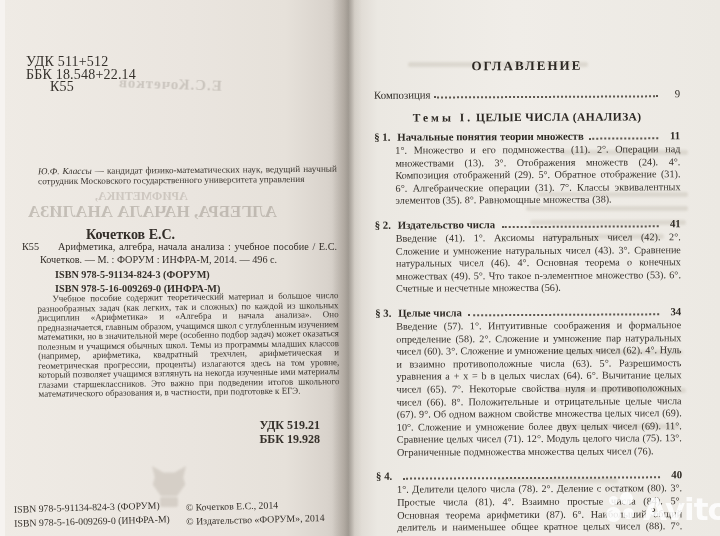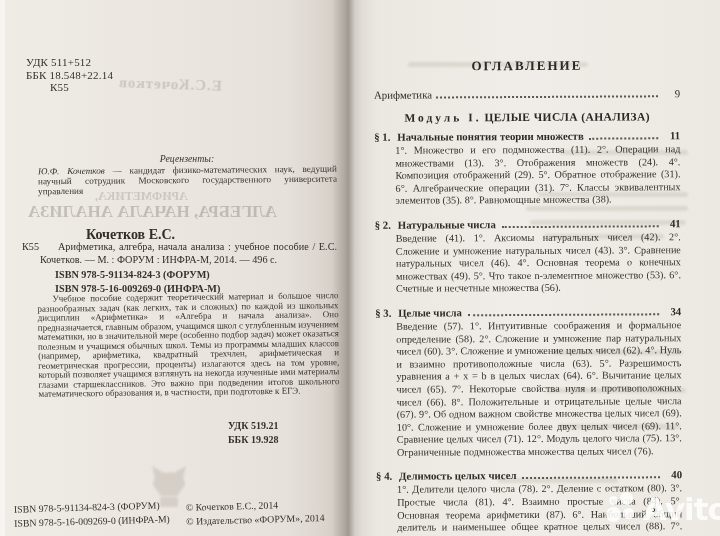--- a/index.html
+++ b/index.html
@@ -18,35 +18,35 @@
   .page-right{
     position:absolute;left:348px;top:0;width:372px;height:536px;
     background:linear-gradient(90deg,#c9c3bc 0%,#ddd8d1 2%,#ebe8e2 8%,#f0ede8 45%,#ece9e3 100%);
   }
   .photo-edge{position:absolute;left:0;top:0;width:5px;height:536px;background:#f7f5f2;opacity:.8;}
   .gutter{
     position:absolute;left:332px;top:0;width:30px;height:536px;
     background:linear-gradient(90deg,rgba(120,110,98,0) 0%,rgba(110,100,88,.28) 40%,rgba(75,68,58,.32) 55%,rgba(140,132,120,.12) 75%,rgba(140,132,120,0) 100%);
   }
   
-  .udk-top{position:absolute;left:26px;top:56px;font-size:11px;line-height:12.5px;letter-spacing:.2px;color:#35312c;}
+  .udk-top{position:absolute;left:26px;top:56px;font-size:14px;line-height:12.5px;letter-spacing:.2px;color:#35312c;}
   .udk-top .k55{margin-left:24px;}
   .showthrough{color:rgba(125,116,105,.38);filter:blur(.6px);transform:scaleX(-1);position:absolute;font-weight:bold;white-space:nowrap;}
   .st-author{left:118px;top:76px;font-size:15px;letter-spacing:1px;transform:scaleX(-1) rotate(-2deg);color:rgba(130,122,112,.30);}
   .st-title1{left:95px;top:189px;font-size:12px;color:rgba(135,127,117,.30);}
   .st-title2{left:28px;top:202px;font-size:17px;color:rgba(128,120,110,.38);}
   .reviewers-heading{position:absolute;left:38px;top:153px;width:298px;text-align:center;font-size:9.8px;font-style:italic;color:#3a352f;}
   .reviewer-para{position:absolute;left:38px;top:166px;width:299px;font-size:9.2px;line-height:9.8px;text-align:justify;transform:rotate(-.5deg);color:#38332d;}
   .reviewer-para .name{font-style:italic;}
   .author-line{position:absolute;left:86px;top:227px;font-size:14px;font-weight:bold;color:#322d28;}
   .k55-margin{position:absolute;left:22px;top:241px;font-size:10.2px;color:#322d28;}
   .bib-para{position:absolute;left:40px;top:240px;width:297px;font-size:10.2px;line-height:13px;text-align:justify;text-indent:18px;color:#322d28;}
   .isbn-mid{position:absolute;left:55px;top:268px;font-size:10.2px;line-height:13.5px;font-weight:bold;color:#35302a;}
   .annotation{position:absolute;left:38px;top:293px;width:301px;font-size:9.0px;line-height:9.55px;text-align:justify;text-indent:15px;transform:rotate(-.7deg);color:#39342e;}
-  .udk-bottom{position:absolute;left:228px;top:419px;width:92px;text-align:left;font-size:10px;line-height:13.5px;font-weight:bold;color:#35302a;font-family:Liberation Serif, serif;}
+  .udk-bottom{position:absolute;left:228px;top:419px;width:92px;text-align:right;font-size:12px;line-height:13.5px;font-weight:bold;color:#35302a;font-family:Liberation Serif, serif;}
   .publisher-logo{
     position:absolute;left:152px;top:466px;width:34px;height:42px;opacity:.30;filter:blur(1px);
   }
   .publisher-logo .head{
     width:34px;height:30px;background:#a79d91;
     clip-path:polygon(8% 38%,0% 0%,34% 22%,66% 22%,100% 0%,92% 38%,98% 62%,74% 100%,26% 100%,2% 62%);
   }
   .publisher-logo .body{width:18px;height:10px;background:#a79d91;margin:1px auto 0;border-radius:2px;}
   .bottom-row{position:absolute;left:14px;top:498px;width:332px;display:flex;transform:rotate(-1.6deg);font-size:9.8px;line-height:13.5px;color:#35302a;}
   .bottom-isbn{width:172px;}
@@ -93,23 +93,22 @@
     <div class="udk-top">
       <div>УДК 511+512</div>
       <div>ББК 18.548+22.14</div>
       <div class="k55">К55</div>
     </div>
 
     <div class="showthrough st-author">Е.С.Кочетков</div>
     <div class="showthrough st-title1">АРИФМЕТИКА,</div>
     <div class="showthrough st-title2">АЛГЕБРА, НАЧАЛА АНАЛИЗА</div>
 
-    <div class="reviewers-heading">Рецензенты:</div>
-
-    <div class="reviewer-para"><span class="name">Ю.Ф. Кочетков</span><span> — кандидат физико-математических наук, ведущий научный сотрудник Московского государственного университета управления</span></div>
+
+    <div class="reviewer-para"><span class="name">Ю.Ф. Классы</span><span> — кандидат физико-математических наук, ведущий научный сотрудник Московского государственного университета управления</span></div>
 
     <div class="author-line">Кочетков Е.С.</div>
     <div class="k55-margin">К55</div>
     <div class="bib-para">Арифметика, алгебра, начала анализа : учебное пособие / Е.С. Кочетков. — М. : ФОРУМ : ИНФРА-М, 2014. — 496 с.</div>
 
     <div class="isbn-mid">
       <div>ISBN 978-5-91134-824-3 (ФОРУМ)</div>
       <div>ISBN 978-5-16-009269-0 (ИНФРА-М)</div>
     </div>
 
@@ -147,67 +146,66 @@
     <div class="st-line" style="left:60px;top:62px;width:180px;"></div>
     <div class="st-line" style="left:205px;top:350px;width:130px;"></div>
     <div class="st-line" style="left:198px;top:388px;width:140px;"></div>
     <div class="st-line" style="left:210px;top:424px;width:122px;"></div>
     <div class="st-line" style="left:150px;top:478px;width:120px;"></div>
 
     <div class="toc-content">
       <div class="toc-title">ОГЛАВЛЕНИЕ</div>
 
       <div class="toc-row preface-row">
-        <span>Арифметика</span>
+        <span>Композиция</span>
         <span class="leader"></span>
         <span class="toc-page">9</span>
       </div>
 
       <div class="chapter-heading">
-        <span class="chapter-label">Модуль I.</span>
+        <span class="chapter-label">Темы I.</span>
         <span> </span>
         <span class="chapter-title">ЦЕЛЫЕ ЧИСЛА (АНАЛИЗА)</span>
       </div>
 
       <div class="sections">
 
         <div class="toc-section">
           <div class="sec-head">
             <span class="sec-num">§ 1.</span>
             <span class="sec-title">Начальные понятия теории множеств</span>
             <span class="leader"></span>
             <span class="toc-page">11</span>
           </div>
           <div class="sec-details">1°. Множество и его подмножества (11). 2°. Операции над множествами (13). 3°. Отображения множеств (24). 4°. Композиция отображений (29). 5°. Обратное отображение (31). 6°. Алгебраические операции (31). 7°. Классы эквивалентных элементов (35). 8°. Равномощные множества (38).</div>
         </div>
 
         <div class="toc-section">
           <div class="sec-head">
             <span class="sec-num">§ 2.</span>
-            <span class="sec-title">Натуральные числа</span>
+            <span class="sec-title">Издательство числа</span>
             <span class="leader"></span>
             <span class="toc-page">41</span>
           </div>
           <div class="sec-details">Введение (41). 1°. Аксиомы натуральных чисел (42). 2°. Сложение и умножение натуральных чисел (43). 3°. Сравнение натуральных чисел (46). 4°. Основная теорема о конечных множествах (49). 5°. Что такое n-элементное множество (53). 6°. Счетные и несчетные множества (56).</div>
         </div>
 
         <div class="toc-section">
           <div class="sec-head">
             <span class="sec-num">§ 3.</span>
             <span class="sec-title">Целые числа</span>
             <span class="leader"></span>
             <span class="toc-page">34</span>
           </div>
           <div class="sec-details">Введение (57). 1°. Интуитивные соображения и формальное определение (58). 2°. Сложение и умножение пар натуральных чисел (60). 3°. Сложение и умножение целых чисел (62). 4°. Нуль и взаимно противоположные числа (63). 5°. Разрешимость уравнения a + x = b в целых числах (64). 6°. Вычитание целых чисел (65). 7°. Некоторые свойства нуля и противоположных чисел (66). 8°. Положительные и отрицательные целые числа (67). 9°. Об одном важном свойстве множества целых чисел (69). 10°. Сложение и умножение более двух целых чисел (69). 11°. Сравнение целых чисел (71). 12°. Модуль целого числа (75). 13°. Ограниченные подмножества множества целых чисел (76).</div>
         </div>
 
         <div class="toc-section">
           <div class="sec-head">
             <span class="sec-num">§ 4.</span>
-            <span class="sec-title">Делимость целых чисел</span>
             <span class="leader"></span>
             <span class="toc-page">40</span>
           </div>
           <div class="sec-details">1°. Делители целого числа (78). 2°. Деление с остатком (80). 3°. Простые числа (81). 4°. Взаимно простые числа (84). 5°. Основная теорема арифметики (87). 6°. Наибольший общий делитель и наименьшее общее кратное целых чисел (88). 7°. Алгоритм Евклида (92).</div>
         </div>
 
       </div>
     </div>
 
     <div class="page-num">3</div>

